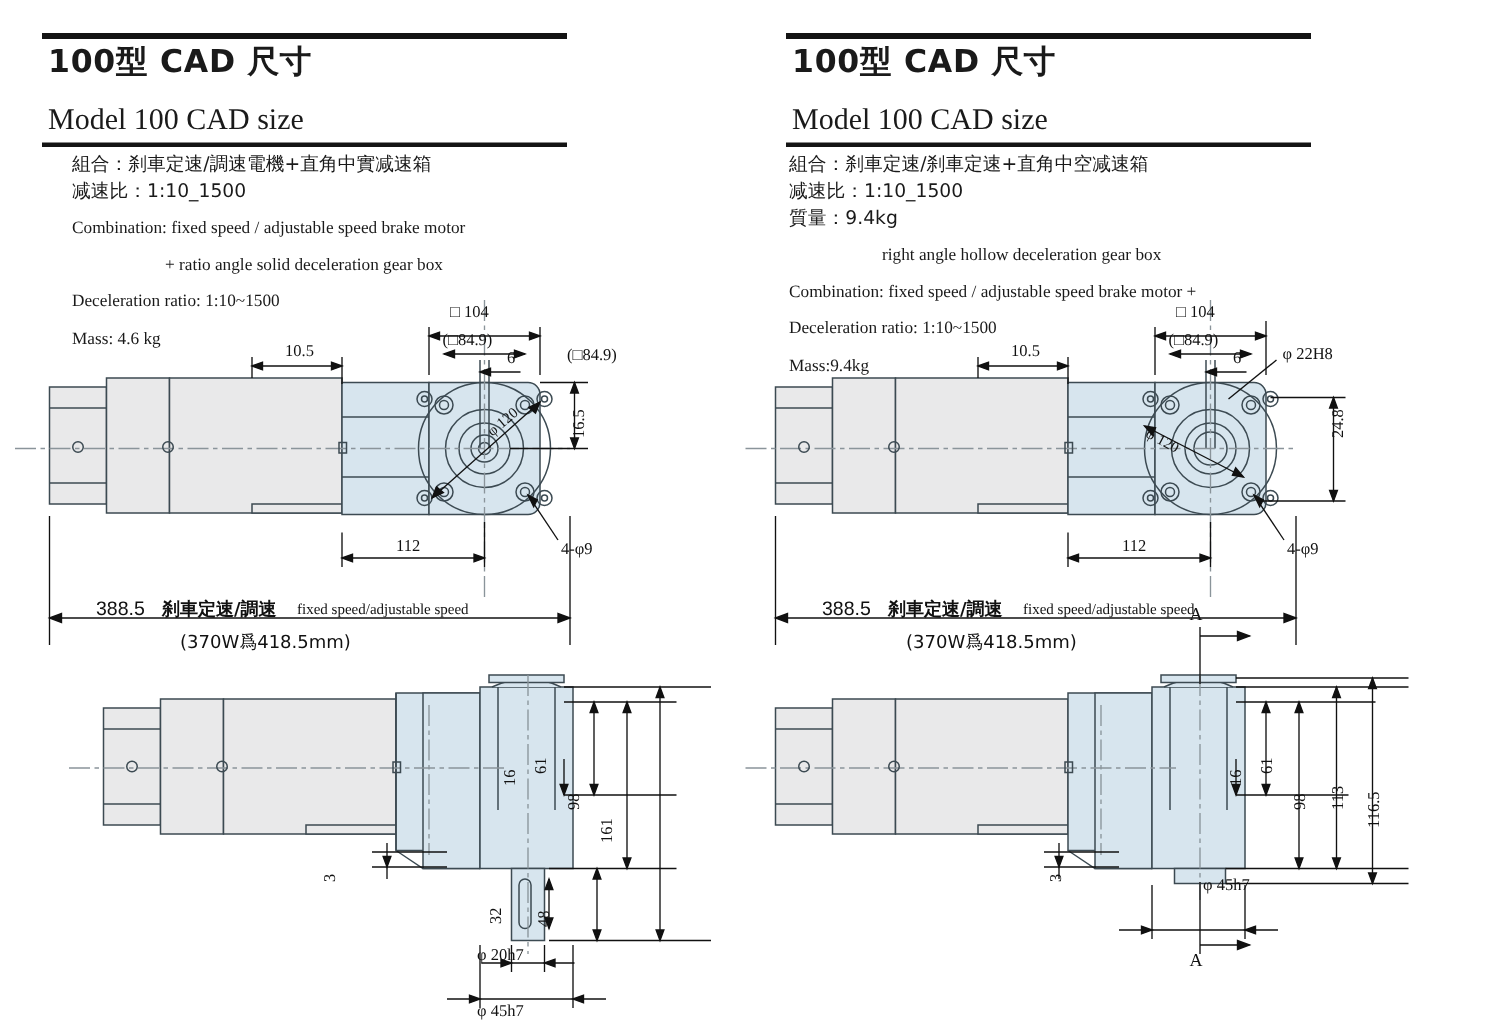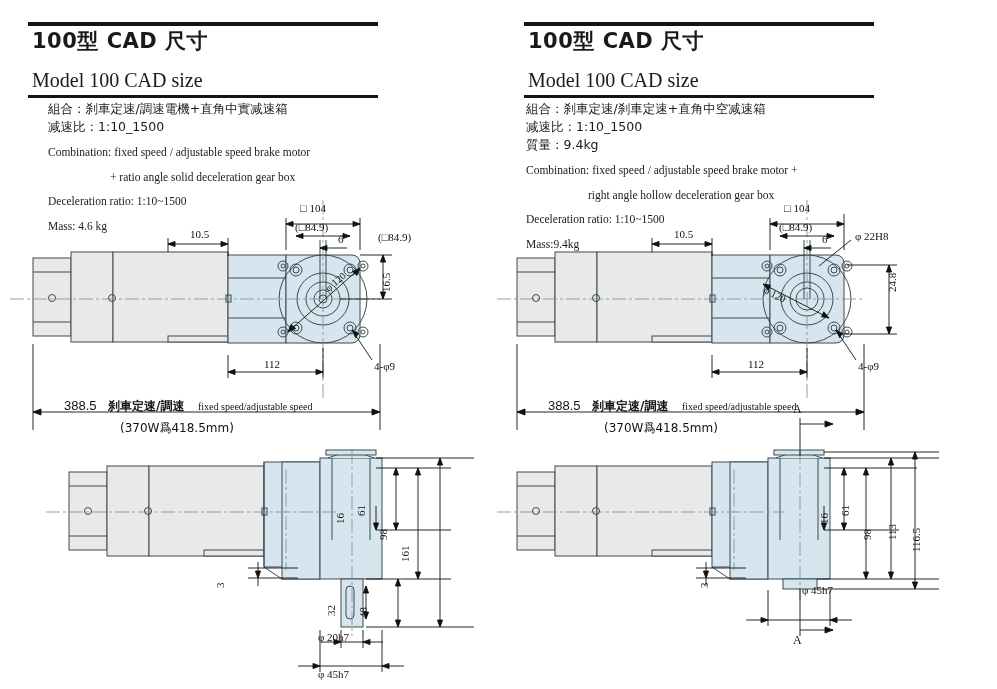--- a/index.html
+++ b/index.html
@@ -286,22 +286,22 @@
       <div class="rule"></div>
       <div class="ttl-cn">100型  CAD 尺寸</div>
       <div class="ttl-en">Model 100  CAD size</div>
       <div class="rule thin"></div>
     </div>
 
     <div class="spec" style="left:27px;">
       <div class="cn">組合：刹車定速/刹車定速+直角中空减速箱</div>
       <div class="cn">减速比：1:10_1500</div>
       <div class="cn">質量：9.4kg</div>
+      <div class="en ind">right angle hollow deceleration gear box</div>
       <div class="en">Combination: fixed speed / adjustable speed brake motor +</div>
-      <div class="en ind">right angle hollow deceleration gear box</div>
       <div class="en">Deceleration ratio: 1:10~1500</div>
       <div class="en">Mass:9.4kg</div>
     </div>
 
     <div class="dw" style="left:0;top:0;">
       <svg width="498" height="450" viewBox="0 0 498 450">
         <g stroke="#3c4a52" fill="none" stroke-width="1">
           <rect x="18" y="258" width="38" height="78" fill="#e9e9ea"></rect>
           <line x1="18" y1="272" x2="56" y2="272"></line>
           <line x1="18" y1="322" x2="56" y2="322"></line>

